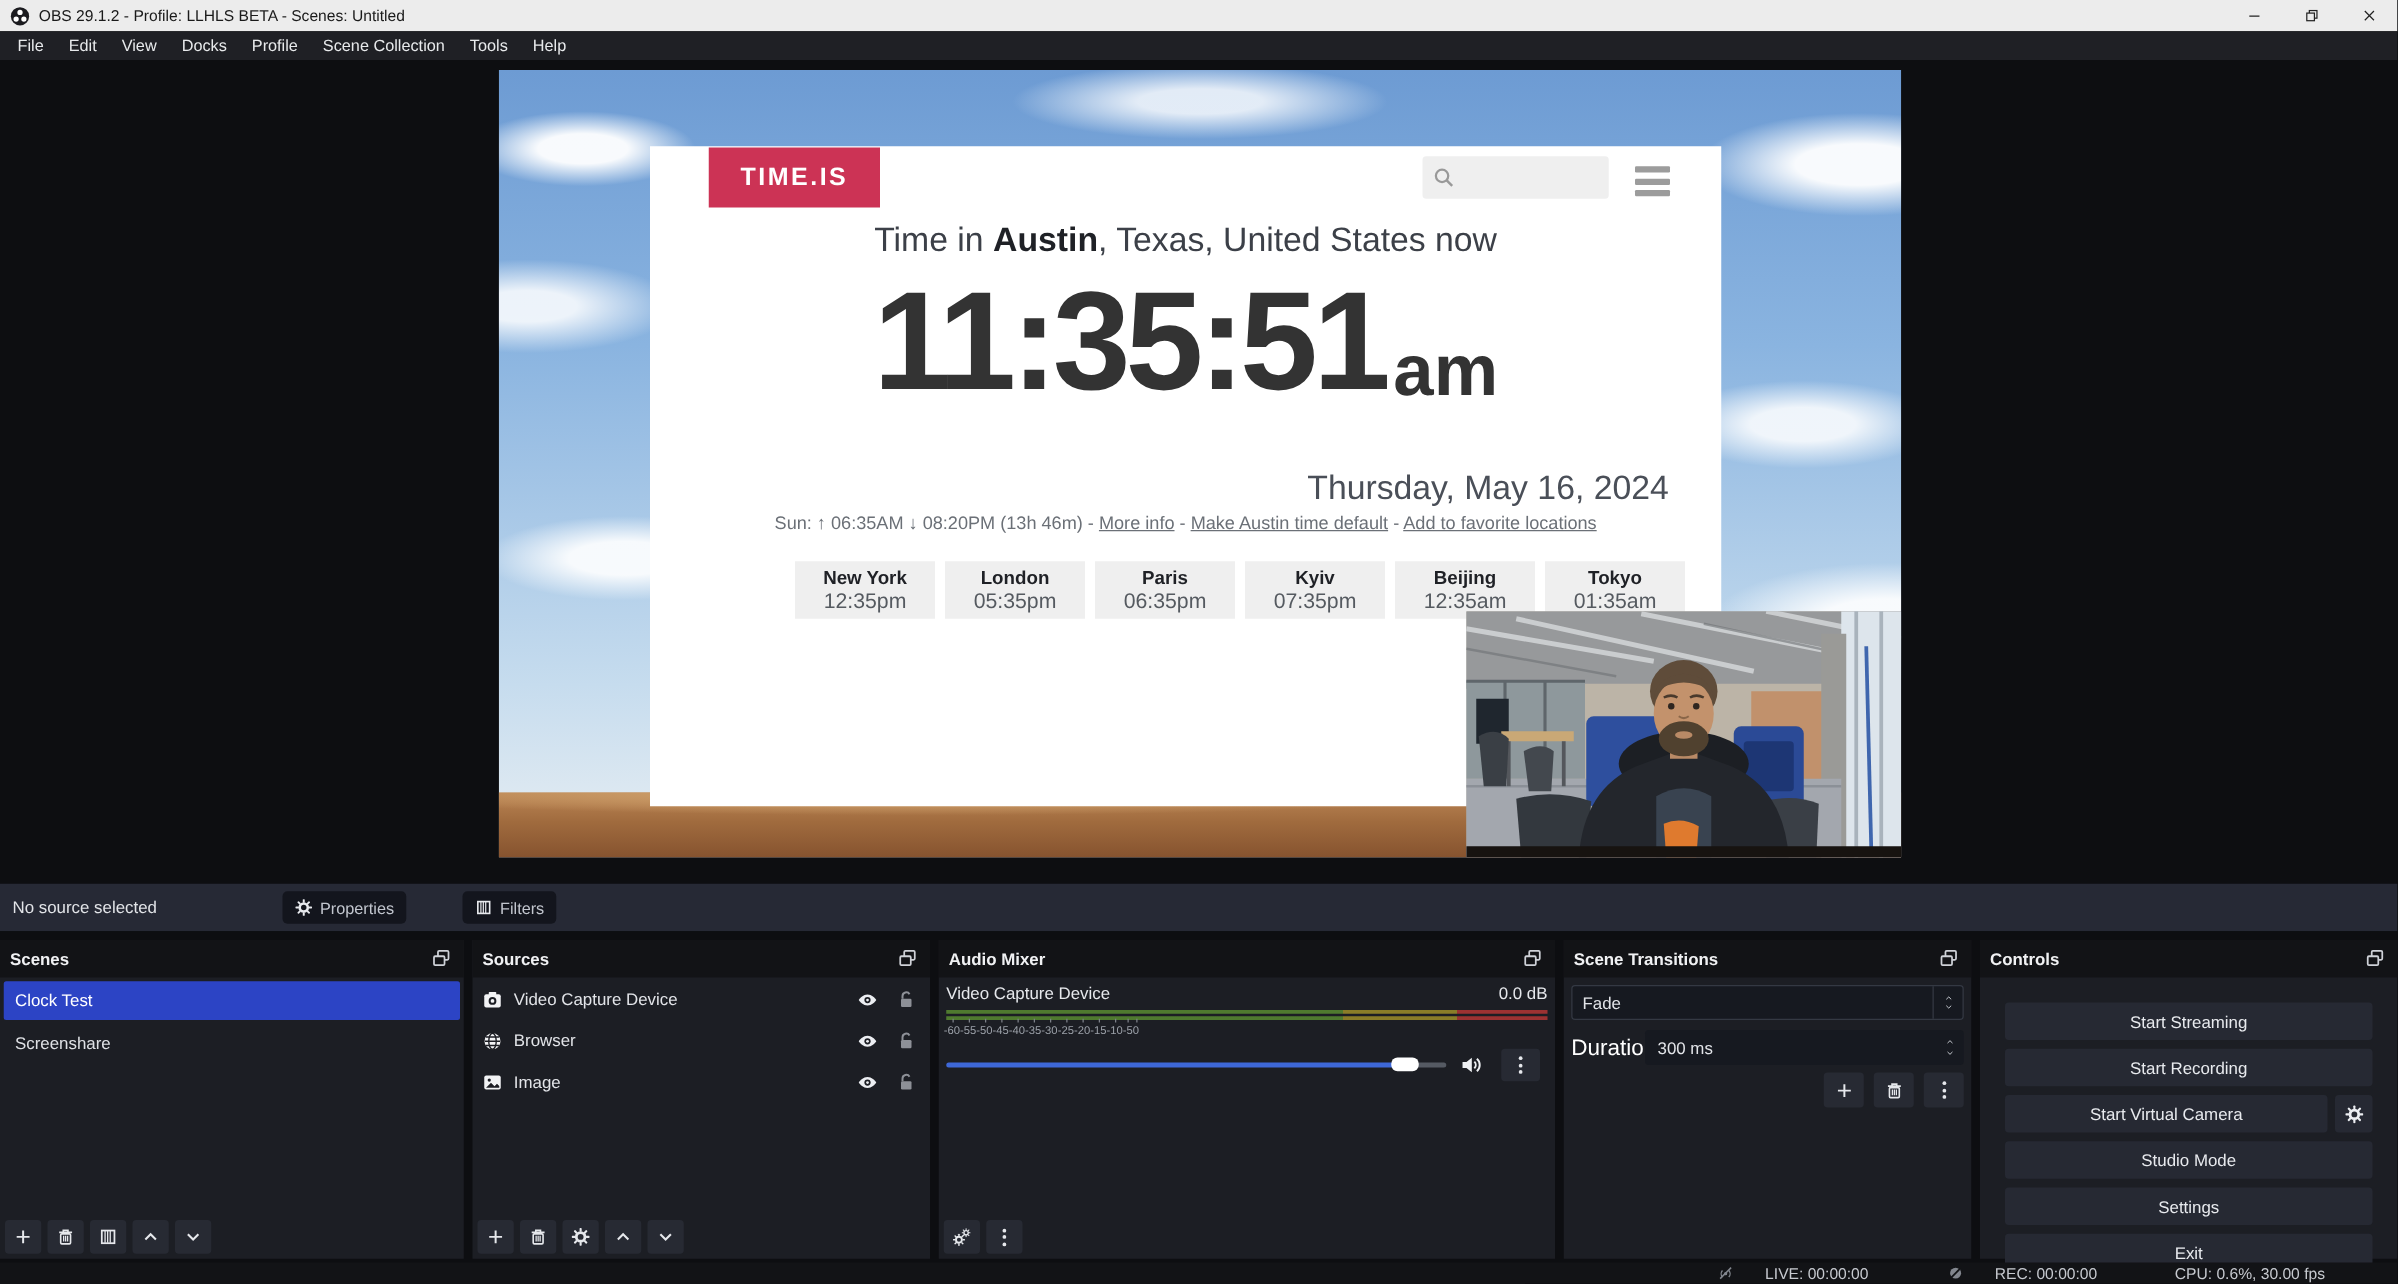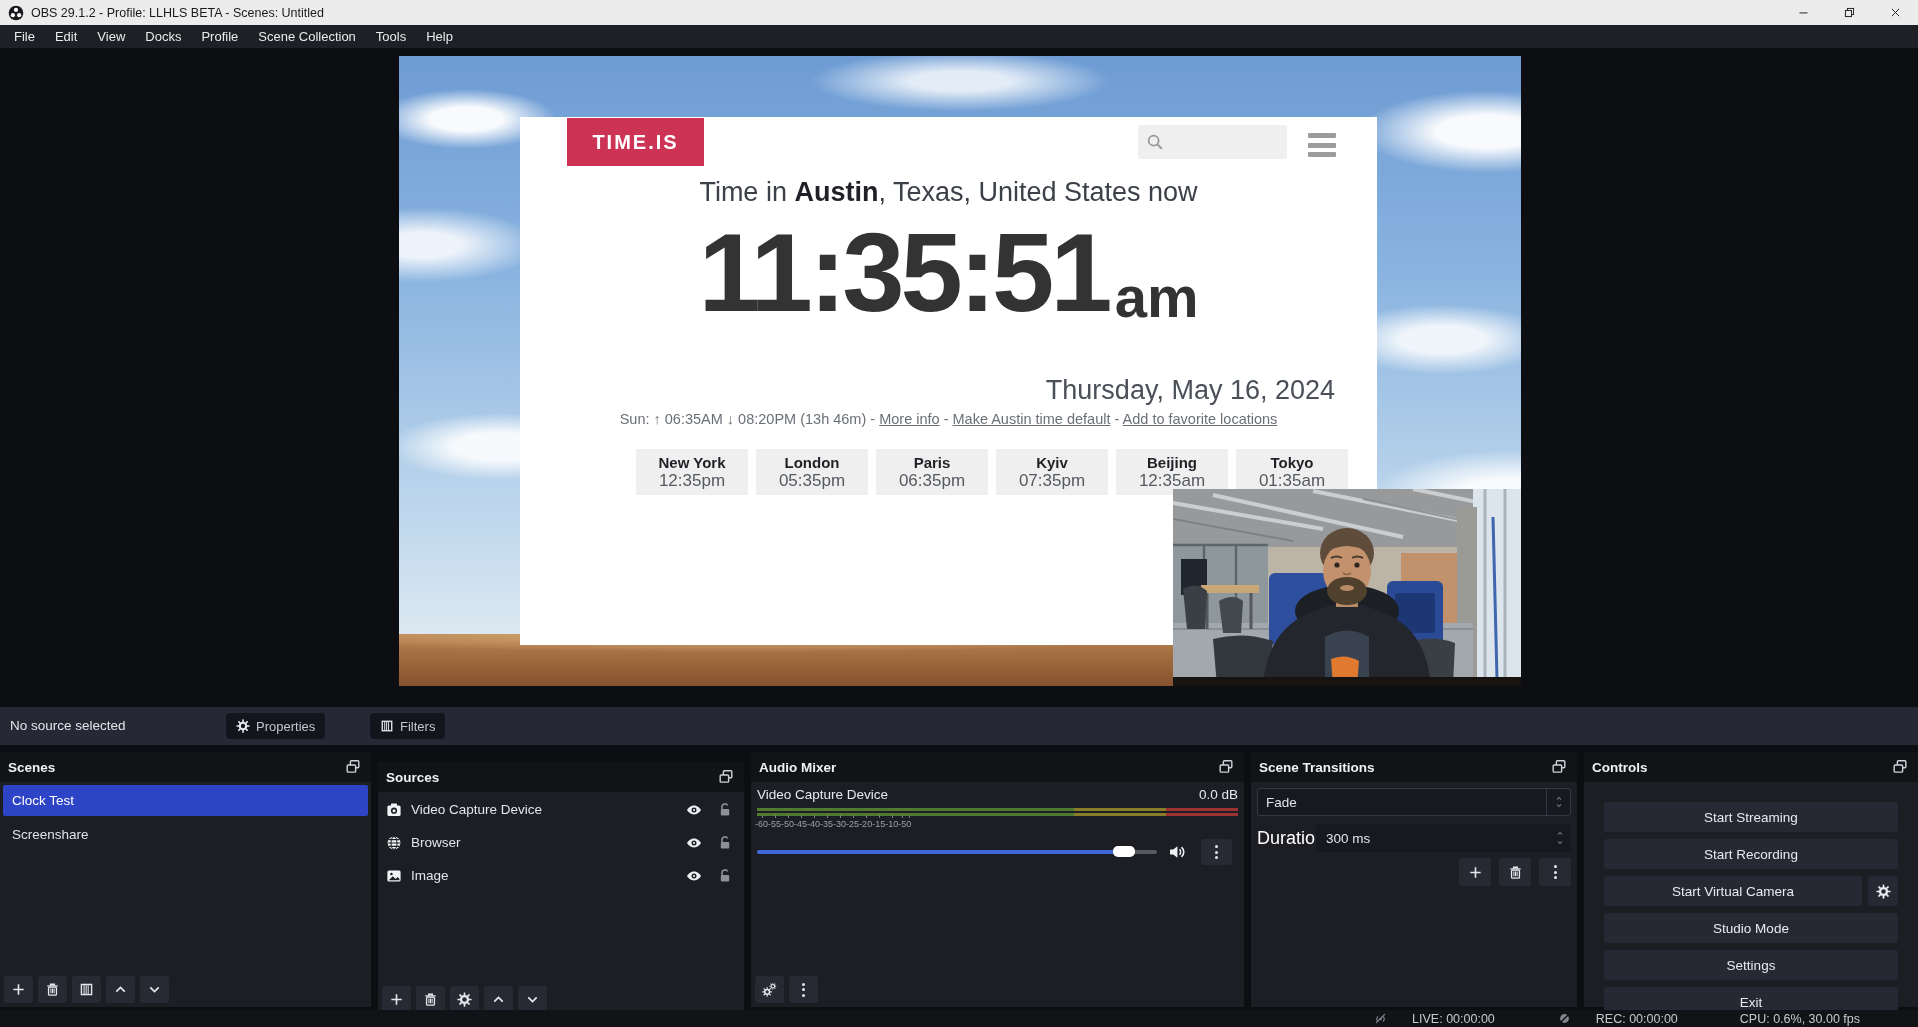--- a/index.html
+++ b/index.html
@@ -69,21 +69,21 @@
     color:#c2c6ce; font-size:13px; display:flex; align-items:center; gap:6px; padding:0 10px;
     font-family:inherit; }
   .ctx-btn svg { width:14px; height:14px; color:#e8eaee; }
   .ctx-btn.props { left:226px; }
   .ctx-btn.filters { left:339px;margin-left:31px; }
 
   
   .dock { position:absolute; left:0; top:745px; width:100%; height:265px; background:#0d0e11; }
   .panel { position:absolute; top:7px; height:255px; background:#1c1e24; display:flex; flex-direction:column; }
   .panel.scenes { left:0; width:371px; }
-  .panel.sources { left:378px; width:366px;margin-top:10px; }
+  .panel.sources { left:378px; width:366px; }
   .panel.mixer { left:751px; width:493px; }
   .panel.transitions { left:1251px; width:326px; }
   .panel.controls { left:1584px; width:334px; }
   .phead { height:30px; flex:none; background:#121316; display:flex; align-items:center;
     padding:0 8px; color:#f0f1f3; font-size:13.5px; font-weight:bold; }
   .detach-btn { margin-left:auto; width:18px; height:16px; color:#cfd2d8; }
   .detach-btn svg { width:16px; height:15px; }
   .pbody { position:relative; flex:1; }
   .ptools { position:absolute; left:4px; bottom:4px; display:flex; gap:5px; }
   .tool-btn { width:29px; height:27px; background:#272a33; border:none; border-radius:3px;

